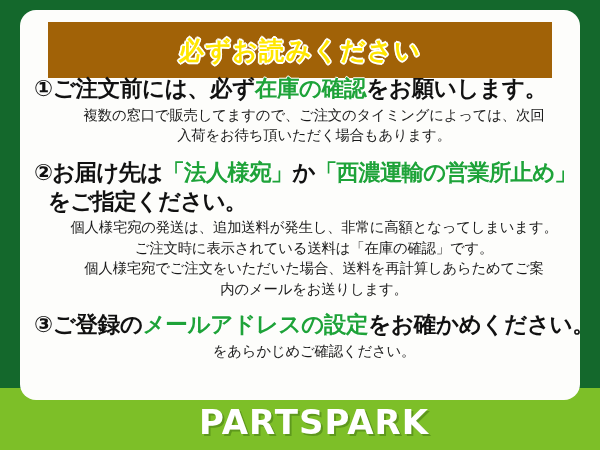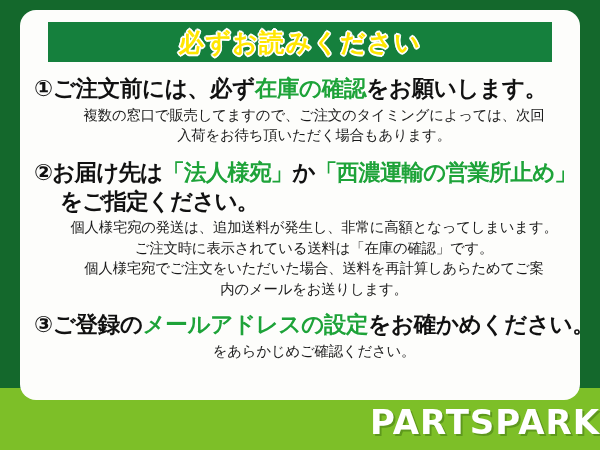--- a/index.html
+++ b/index.html
@@ -40,22 +40,22 @@
     box-sizing: border-box;
     overflow: hidden;
   }
 
   
   #title-band {
     position: absolute;
     left: 28px;
     top: 12px;
     width: 504px;
-    height: 40px;
-    background: #15803d;
+    height: 56px;
+    background: #a16207;
     display: flex;
     align-items: center;
     justify-content: center;
   }
 
   #title-text {
     font-size: 25px;
     font-weight: bold;
     color: #ffe600;
     letter-spacing: 1.5px;
@@ -115,29 +115,29 @@
   }
 
   .item-body div { white-space: nowrap; }
 
   
   #item-1 { margin-top: 2px; }
   #item-2 { margin-top: 12px; }
   #item-3 { margin-top: 11px; }
 
   #item-2 .item-head { letter-spacing: -0.8px; }
-  #item-2 .line2 { margin-left: 26px; }
+  #item-2 .line2 { margin-left: 14px; }
 
   
   #brand {
     position: absolute;
     left: 0;
     right: 0;
     bottom: 8px;
-    text-align: right;
+    text-align: center;
     padding-left: 28px;
   }
 
   #brand-text {
     display: inline-block;
     font-size: 34px;
     font-weight: bold;
     color: #ffffff;
     letter-spacing: 1px;
     font-family: "DejaVu Sans", "Liberation Sans", sans-serif;

